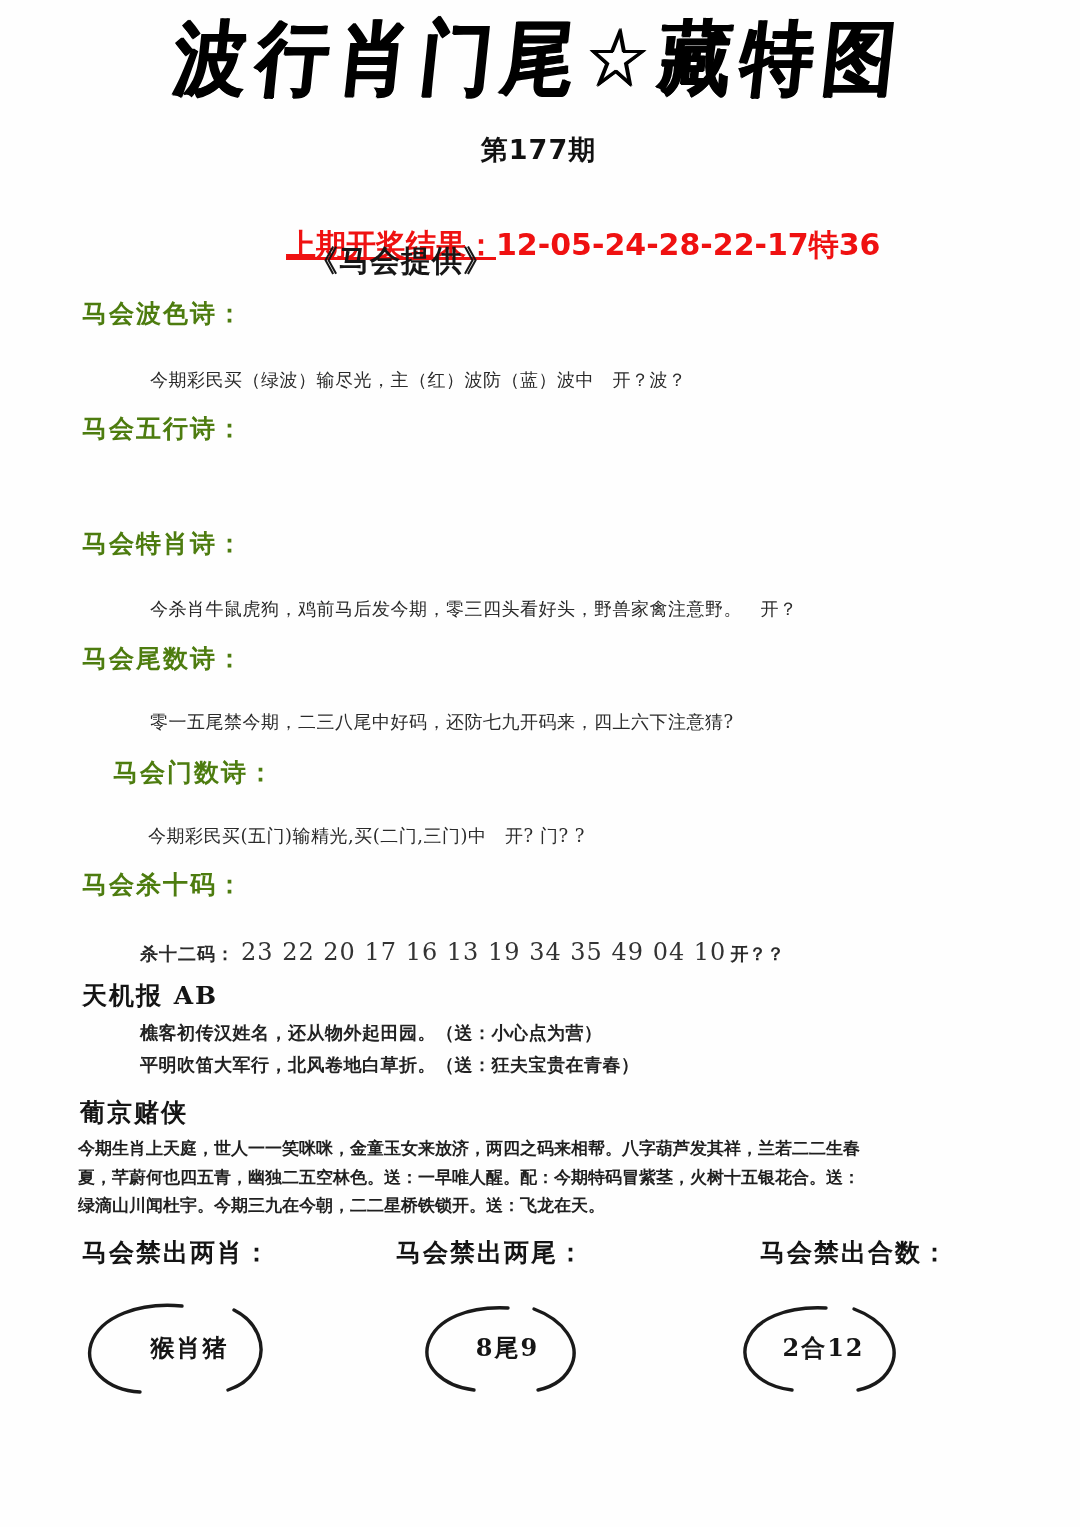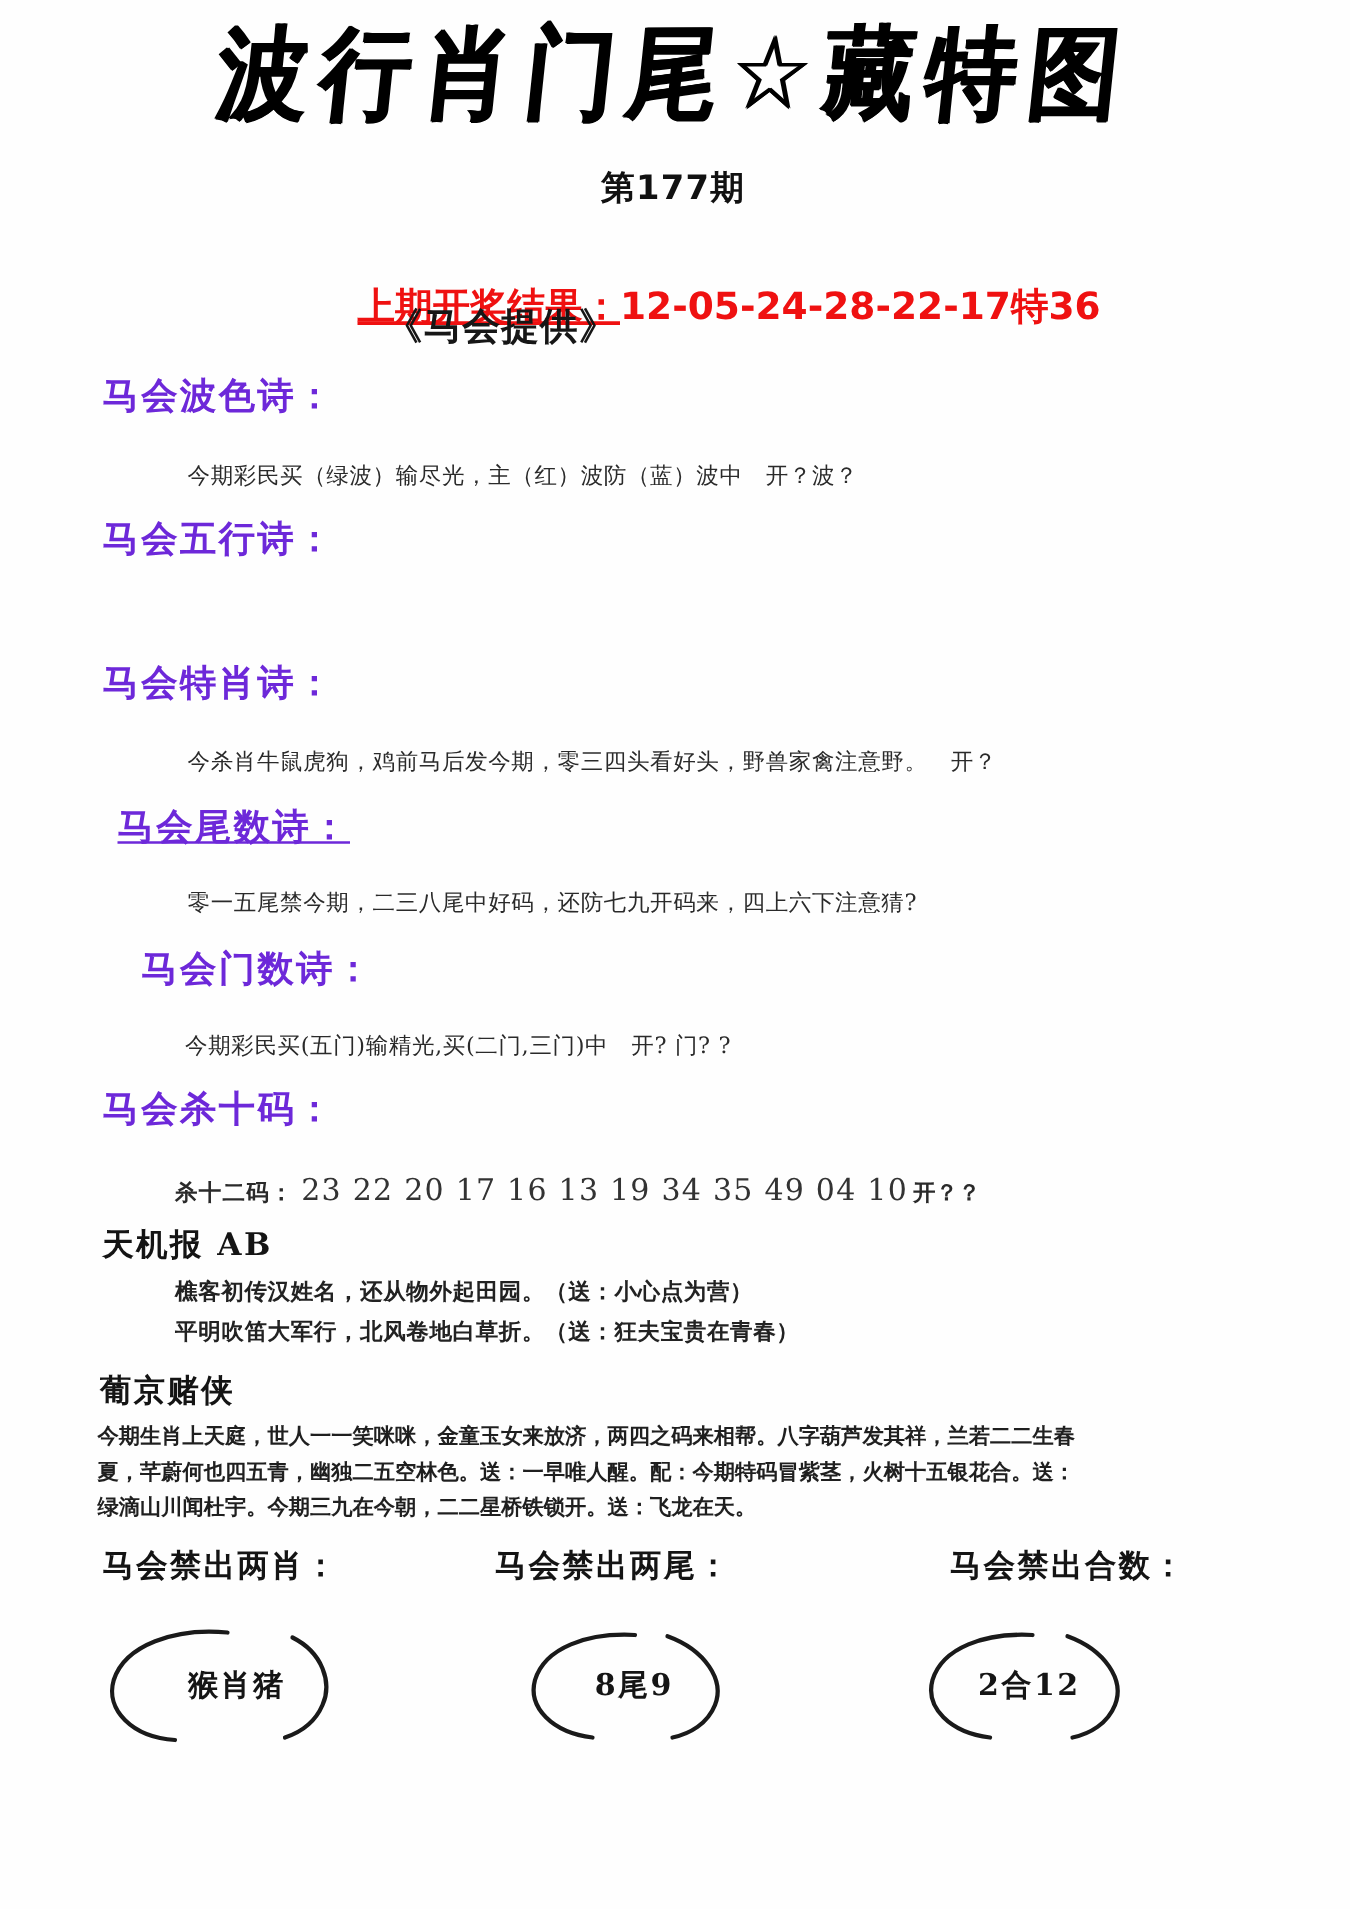--- a/index.html
+++ b/index.html
@@ -78,23 +78,23 @@
     top: 241px;
     font-size: 30px;
     font-weight: 600;
     color: #161616;
     letter-spacing: 1px;
   }
 
   
   .sec-head {
     position: absolute;
-    font-size: 29px;
-    font-weight: 700;
-    color: #6d28d9;
+    font-size: 25px;
+    font-weight: 700;
+    color: #4d7c0f;
     letter-spacing: 2px;
     white-space: nowrap;
   }
   .sec-body {
     position: absolute;
     font-size: 18px;
     font-weight: 400;
     color: #2a2a2a;
     white-space: nowrap;
     letter-spacing: 0.5px;
@@ -102,21 +102,21 @@
 
   .sec1-head { left: 82px;  top: 297px; }
   .sec1-body { left: 150px; top: 368px; }
 
   .sec2-head { left: 82px;  top: 412px; }
   .sec2-body { left: 150px; top: 483px; }
 
   .sec3-head { left: 82px;  top: 527px; }
   .sec3-body { left: 150px; top: 597px; }
 
-  .sec4-head { left: 94px;  top: 642px; text-decoration: underline; }
+  .sec4-head { left: 82px;  top: 642px; }
   .sec4-body { left: 150px; top: 710px; }
 
   .sec5-head { left: 100px;  top: 756px; margin-left: 13px; }
   .sec5-body { left: 148px; top: 824px; }
 
   .sec6-head { left: 82px;  top: 868px; }
 
   .kill-line {
     position: absolute;
     left: 140px;

